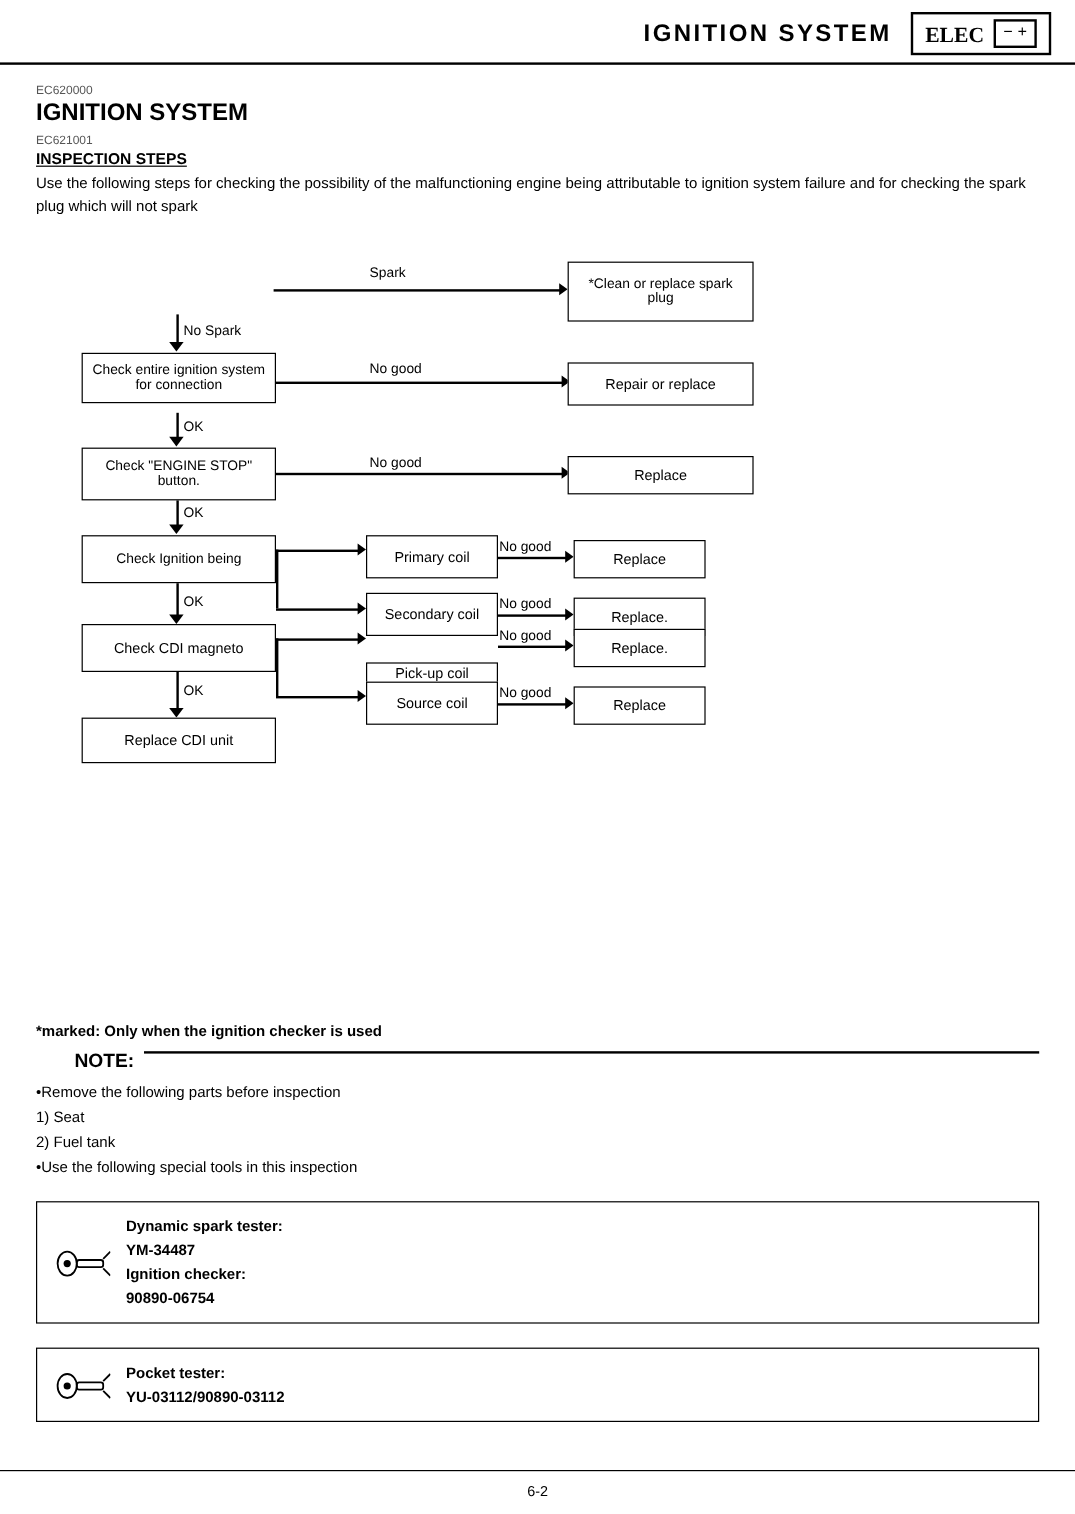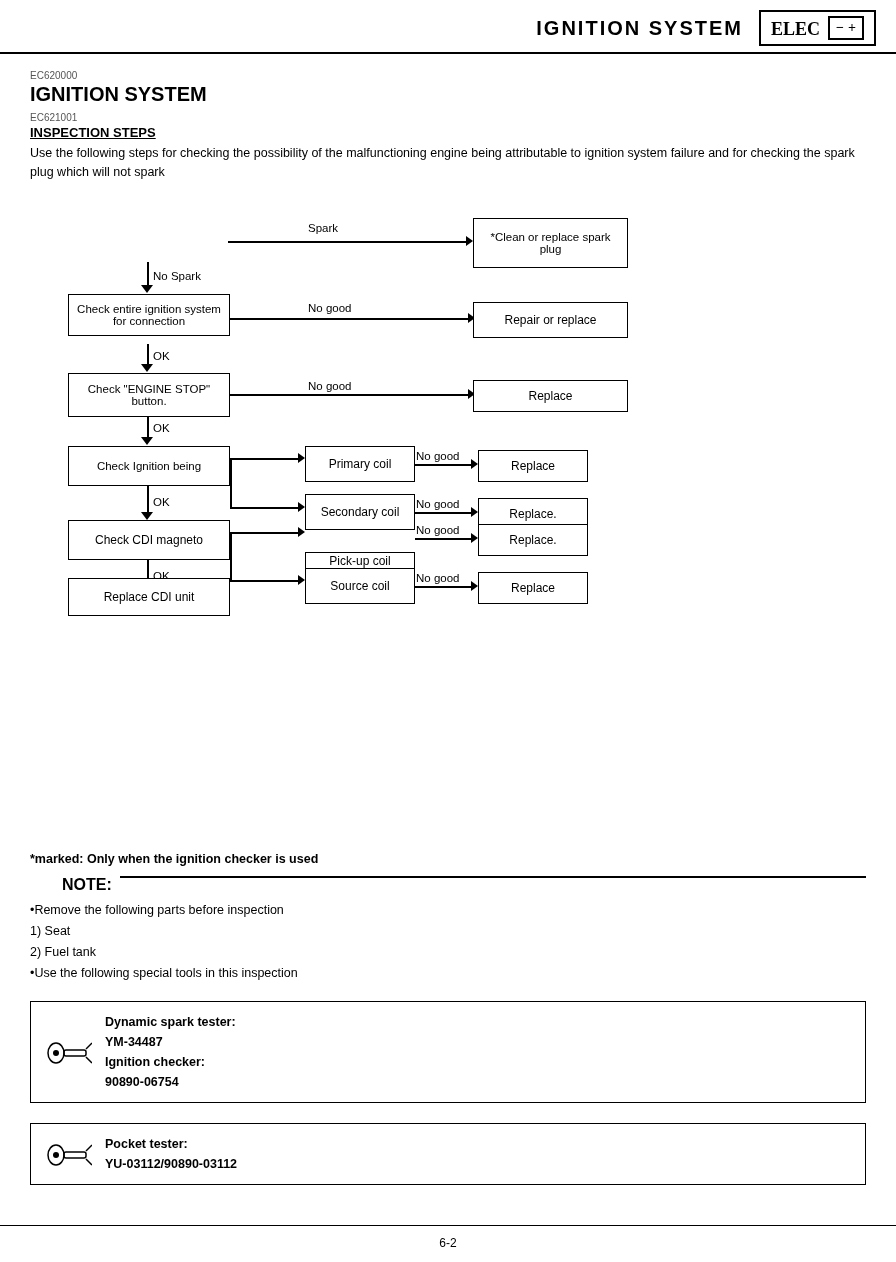--- a/index.html
+++ b/index.html
@@ -292,21 +292,21 @@
     <div class="fc-arrow-right" style="left:433px; top:379px;"></div>
     <div class="fc-label" style="left:378px; top:370px;">No good</div>
     <div class="fc-box" style="left:440px; top:370px; width:110px; height:32px;">Replace</div>
 
     <div class="fc-line" style="left:192px; top:330px; width:2px; height:48px;"></div>
 
     <div class="fc-line" style="left:109px; top:358px; width:2px; height:32px;"></div>
     <div class="fc-arrow-down" style="left:103px; top:388px;"></div>
     <div class="fc-label" style="left:115px; top:368px;">OK</div>
 
-    <div class="fc-box" style="left:30px; top:376px; width:162px; height:38px;text-align:center;">Replace CDI unit</div>
+    <div class="fc-box" style="left:30px; top:396px; width:162px; height:38px;text-align:center;">Replace CDI unit</div>
 
   </div>
 
   <div class="marked-note" style="margin-top:10px;">*marked: Only when the ignition checker is used</div>
 
   <div>
     <div class="note-title">
       <span>NOTE:</span>
       <span class="note-line-ext" style="flex:1; height:2px; background:#000; display:inline-block; margin-left:4px;"></span>
     </div>

